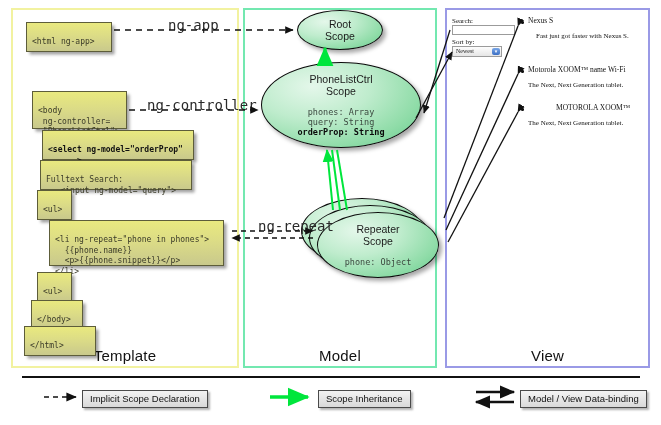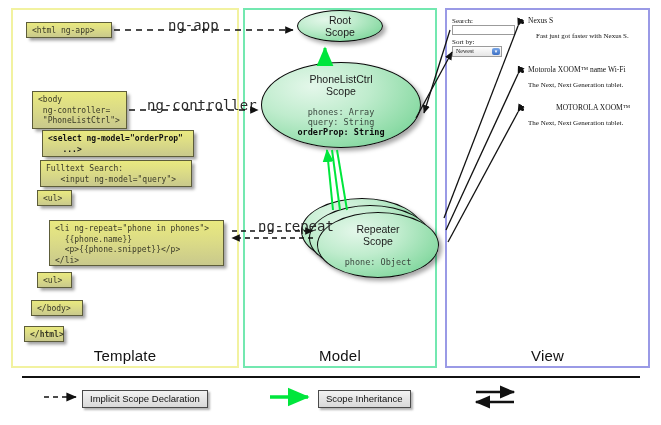--- a/index.html
+++ b/index.html
@@ -17,21 +17,21 @@
   .col-label{position:absolute;bottom:2px;width:100%;text-align:center;
              font-size:15px;color:#111;letter-spacing:.2px;}
 
   
   .code{position:absolute;box-sizing:border-box;
         border:1px solid #5d5d3a;
         background:linear-gradient(180deg,#e9e97f 0%,#dcdc86 45%,#c9c98c 100%);
         color:#3a3a28;
         font-family:"DejaVu Sans Mono","Liberation Mono",monospace;
         font-size:8px;line-height:10.5px;
-        padding:3px 5px;white-space:pre;
+        padding:14px 5px;white-space:pre;
         box-shadow:2.5px 2.5px 3px rgba(0,0,0,.38);}
   .code.bold{font-weight:bold;color:#111;}
 
   
   .ellipse{position:absolute;box-sizing:border-box;border-radius:50%;
            border:1.4px solid #0b0b0b;
            background:radial-gradient(ellipse at 32% 28%,#e4f7ea 0%,#bfeccd 38%,#8fdca8 72%,#63c88b 100%);
            box-shadow:3px 3px 4px rgba(0,0,0,.35);
            display:flex;flex-direction:column;align-items:center;justify-content:center;
            text-align:center;}
@@ -101,23 +101,23 @@
 
   <div class="code" style="left:49px;top:220px;width:175px;height:46px;">&lt;li ng-repeat="phone in phones"&gt;
   {{phone.name}}
   &lt;p&gt;{{phone.snippet}}&lt;/p&gt;
 &lt;/li&gt;</div>
 
   <div class="code" style="left:37px;top:272px;width:35px;height:16px;">&lt;ul&gt;</div>
 
   <div class="code" style="left:31px;top:300px;width:52px;height:16px;">&lt;/body&gt;</div>
 
-  <div class="code" style="left:24px;top:326px;width:40px;height:16px;font-weight:bold;">&lt;/html&gt;</div>
-
-  <div class="ellipse" style="left:297px;top:10px;width:86px;height:32px;">
+  <div class="code" style="left:24px;top:326px;width:72px;height:16px;">&lt;/html&gt;</div>
+
+  <div class="ellipse" style="left:297px;top:10px;width:86px;height:40px;">
     <div class="ell-title">
       <span>Root</span><br>
       <span>Scope</span>
     </div>
   </div>
 
   <div class="ellipse" style="left:261px;top:62px;width:160px;height:86px;">
     <div class="ell-title">
       <span>PhoneListCtrl</span><br>
       <span>Scope</span>
@@ -195,14 +195,15 @@
     <line x1="44" y1="397" x2="76" y2="397" stroke="#111" stroke-width="1.6" stroke-dasharray="5,4" marker-end="url(#ah-blk)"></line>
     <line x1="270" y1="397" x2="308" y2="397" stroke="#00e63c" stroke-width="3.4" marker-end="url(#ah-grn)"></line>
     <line x1="476" y1="392" x2="514" y2="392" stroke="#111" stroke-width="2.4" marker-end="url(#ah-blk)"></line>
     <line x1="514" y1="402" x2="476" y2="402" stroke="#111" stroke-width="2.4" marker-end="url(#ah-blk)"></line>
   </svg>
 
   <div id="legend-rule"></div>
 
   <div class="lg-box" style="left:318px;top:390px;">Scope Inheritance</div>
   <div class="lg-box" style="left:82px;top:390px;">Implicit Scope Declaration</div>
+  <div class="lg-box" style="left:520px;top:390px;">Model / View Data-binding</div>
 
 </div>
 
 </body></html>

